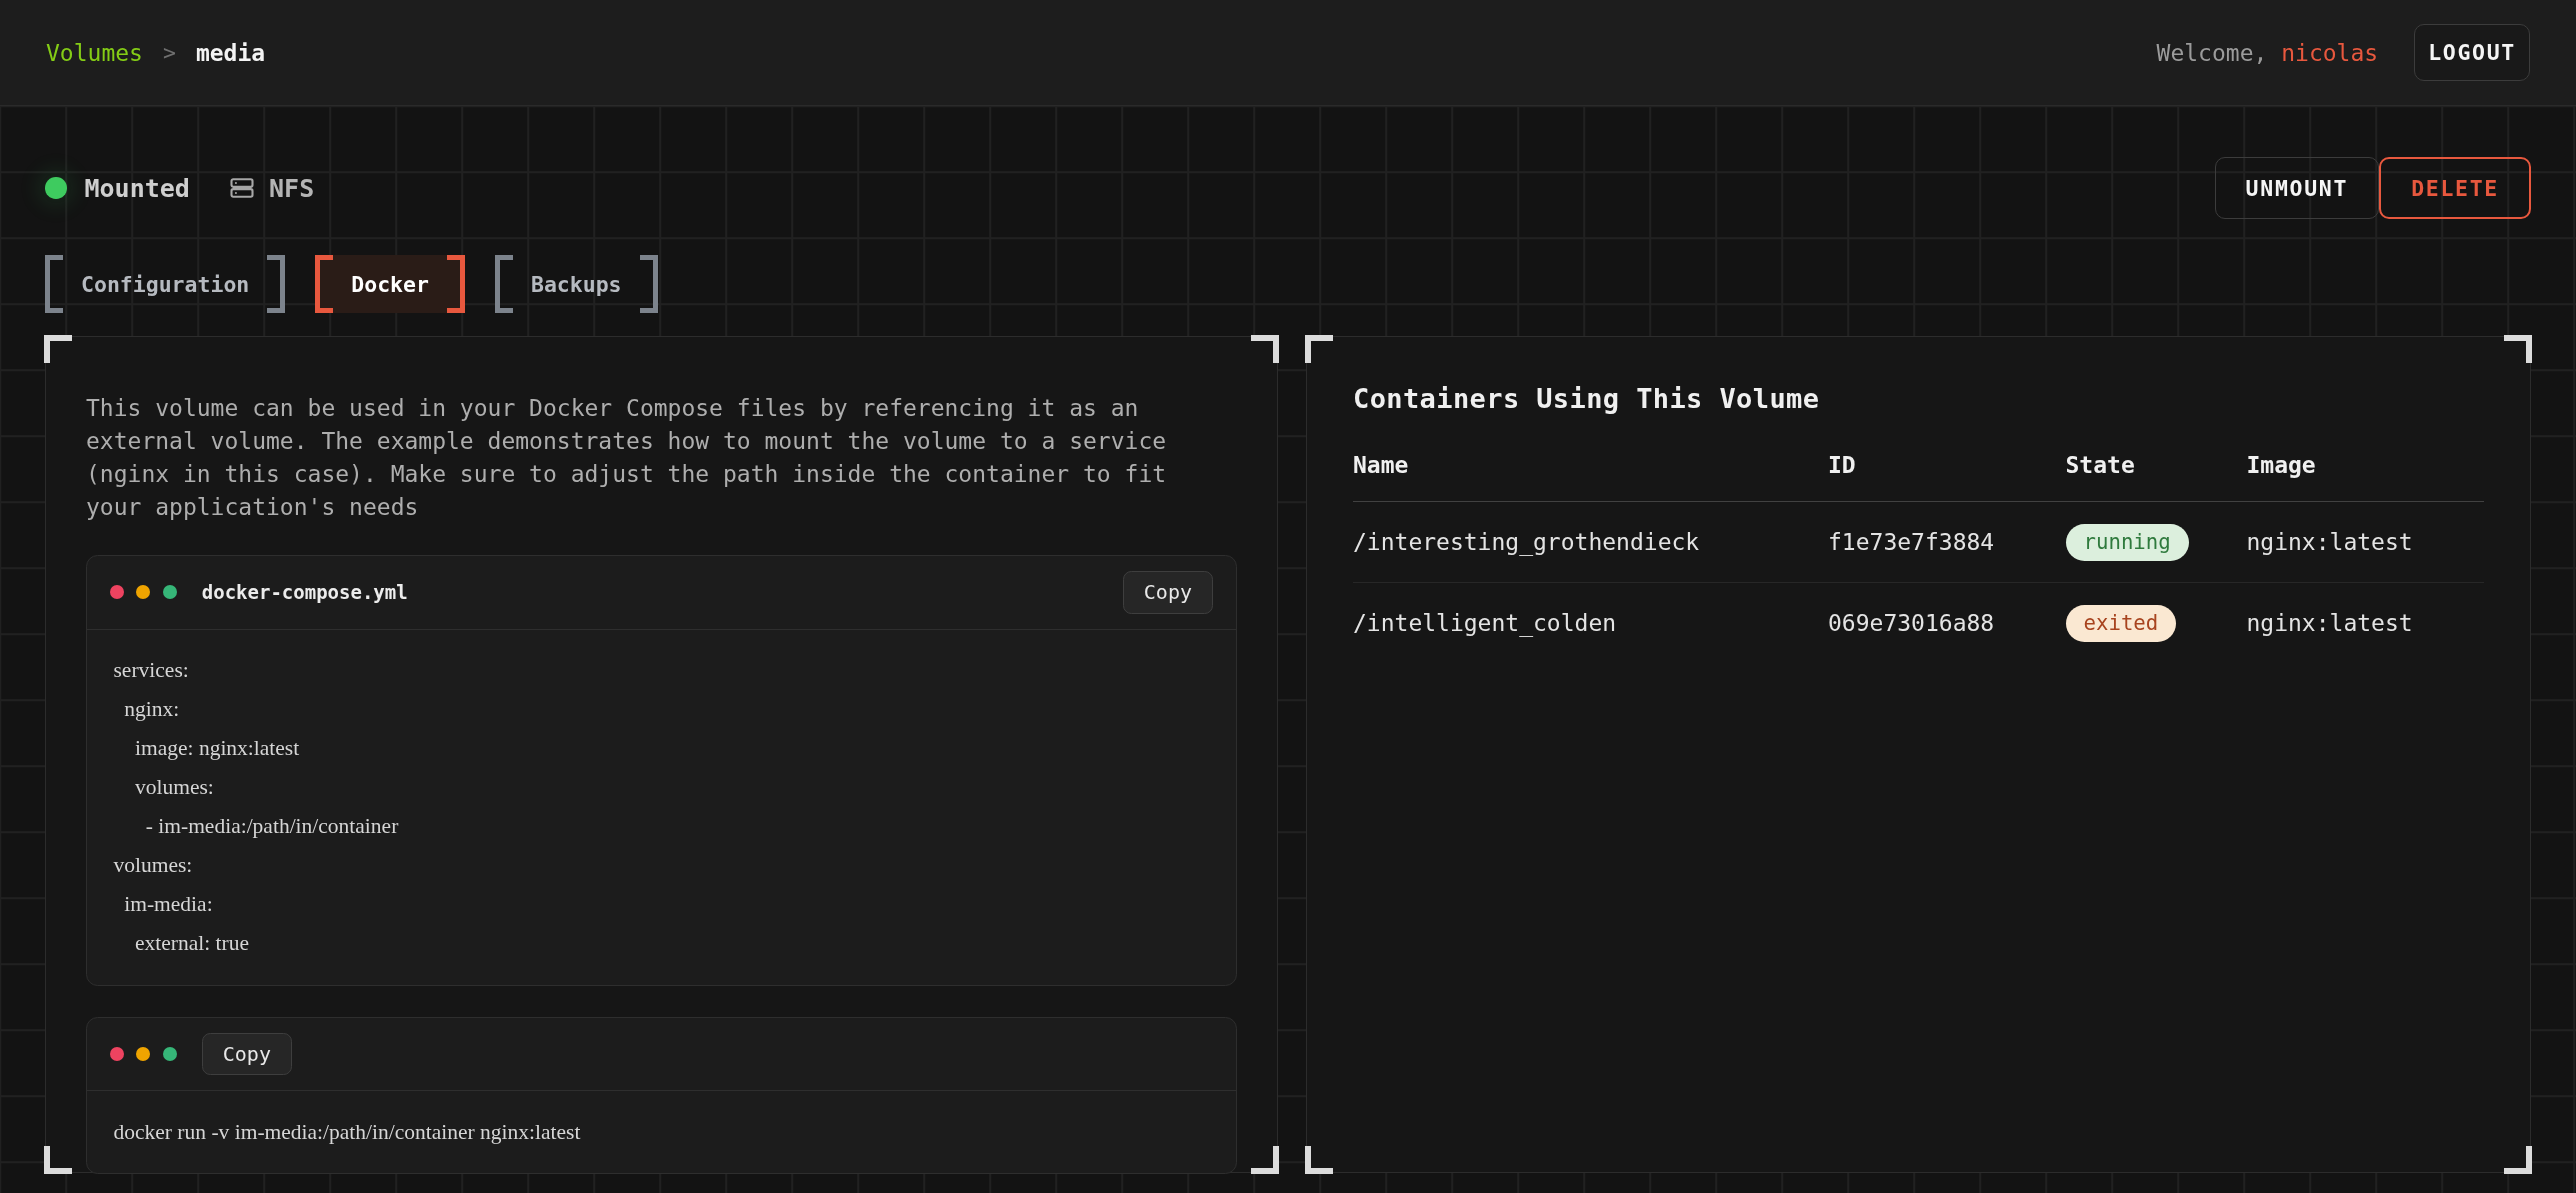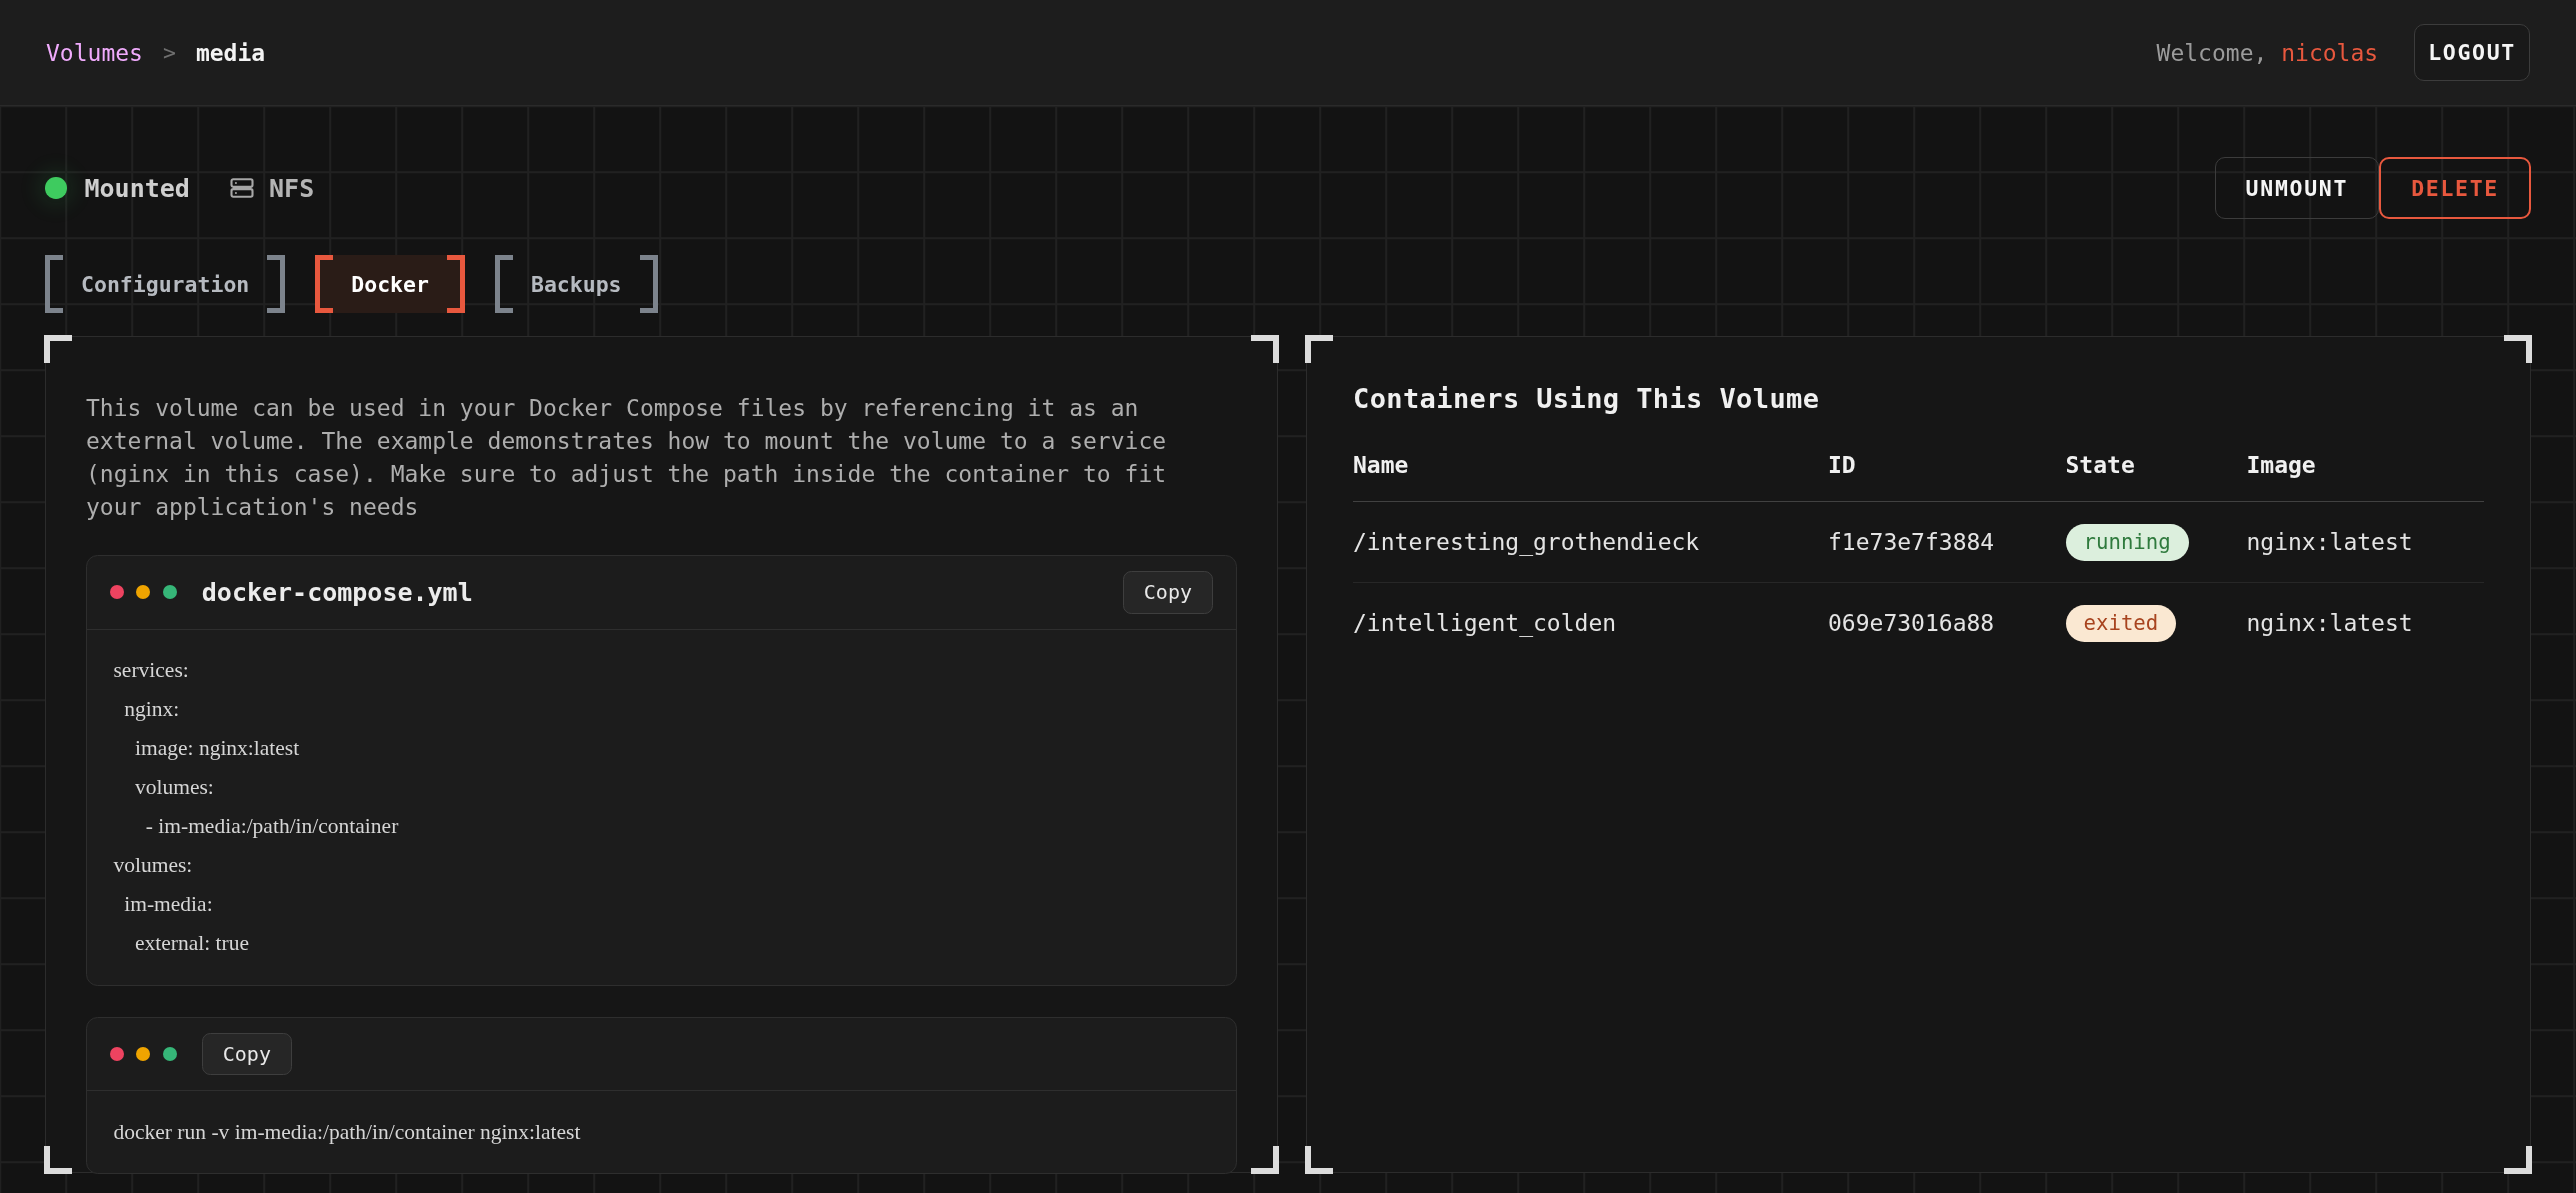--- a/index.html
+++ b/index.html
@@ -14,21 +14,21 @@
   .topbar {
     height: 106px;
     background: #1d1d1d;
     border-bottom: 1.7px solid #2a2a2a;
     display: flex;
     align-items: center;
     justify-content: space-between;
     padding: 0 46px;
   }
   .breadcrumb { display: flex; align-items: center; font-size: 23px; }
-  .crumb-parent { color: #f0abfc; cursor: pointer; }
+  .crumb-parent { color: #84cc16; cursor: pointer; }
   .crumb-sep { color: #6f6f6f; margin: 0 20px; font-size: 21.5px; }
   .crumb-current { color: #f4f4f4; font-weight: bold; }
   .topbar-right { display: flex; align-items: center; gap: 36px; }
   .welcome { font-size: 23px; color: #9b9b9b; }
   .welcome .username { color: #e8583e; }
   .btn {
     font-family: inherit;
     background: #191919;
     border: 1.7px solid #3c3c3c;
     border-radius: 10px;
@@ -143,21 +143,21 @@
     display: flex;
     align-items: center;
     padding: 15px 23px;
     border-bottom: 1.7px solid #2e2e2e;
   }
   .dots { display: flex; gap: 12.4px; margin-right: 25px; }
   .dots i { width: 14px; height: 14px; border-radius: 50%; display: block; }
   .dot-red { background: #ee4360; }
   .dot-amber { background: #efa400; }
   .dot-green { background: #36b678; }
-  .code-filename { flex: 1; font-size: 25px; font-weight: bold; color: #ececec; }
+  .code-filename { flex: 1; font-size: 19px; font-weight: bold; color: #ececec; }
   .copy-btn {
     font-family: inherit;
     font-size: 20px;
     color: #e8e8e8;
     background: #262626;
     border: 1.7px solid #3e3e3e;
     border-radius: 8.3px;
     padding: 8.3px 20px;
     cursor: pointer;
   }

